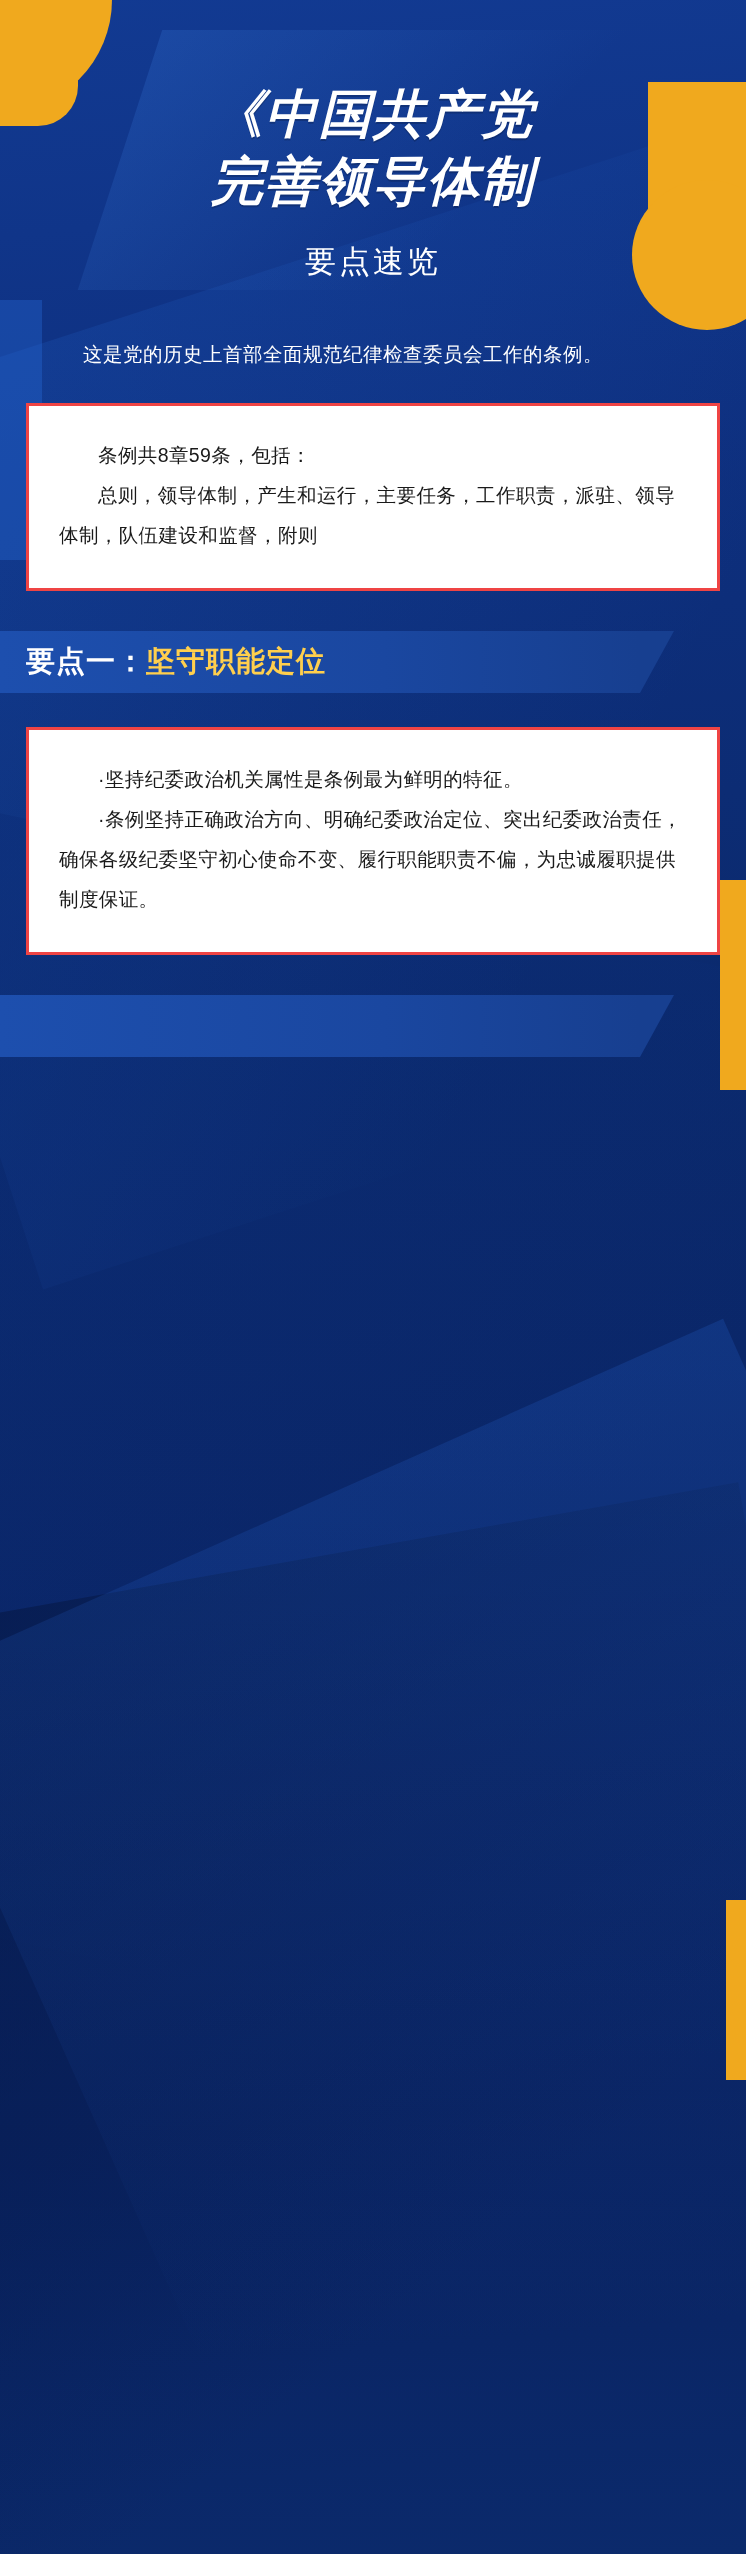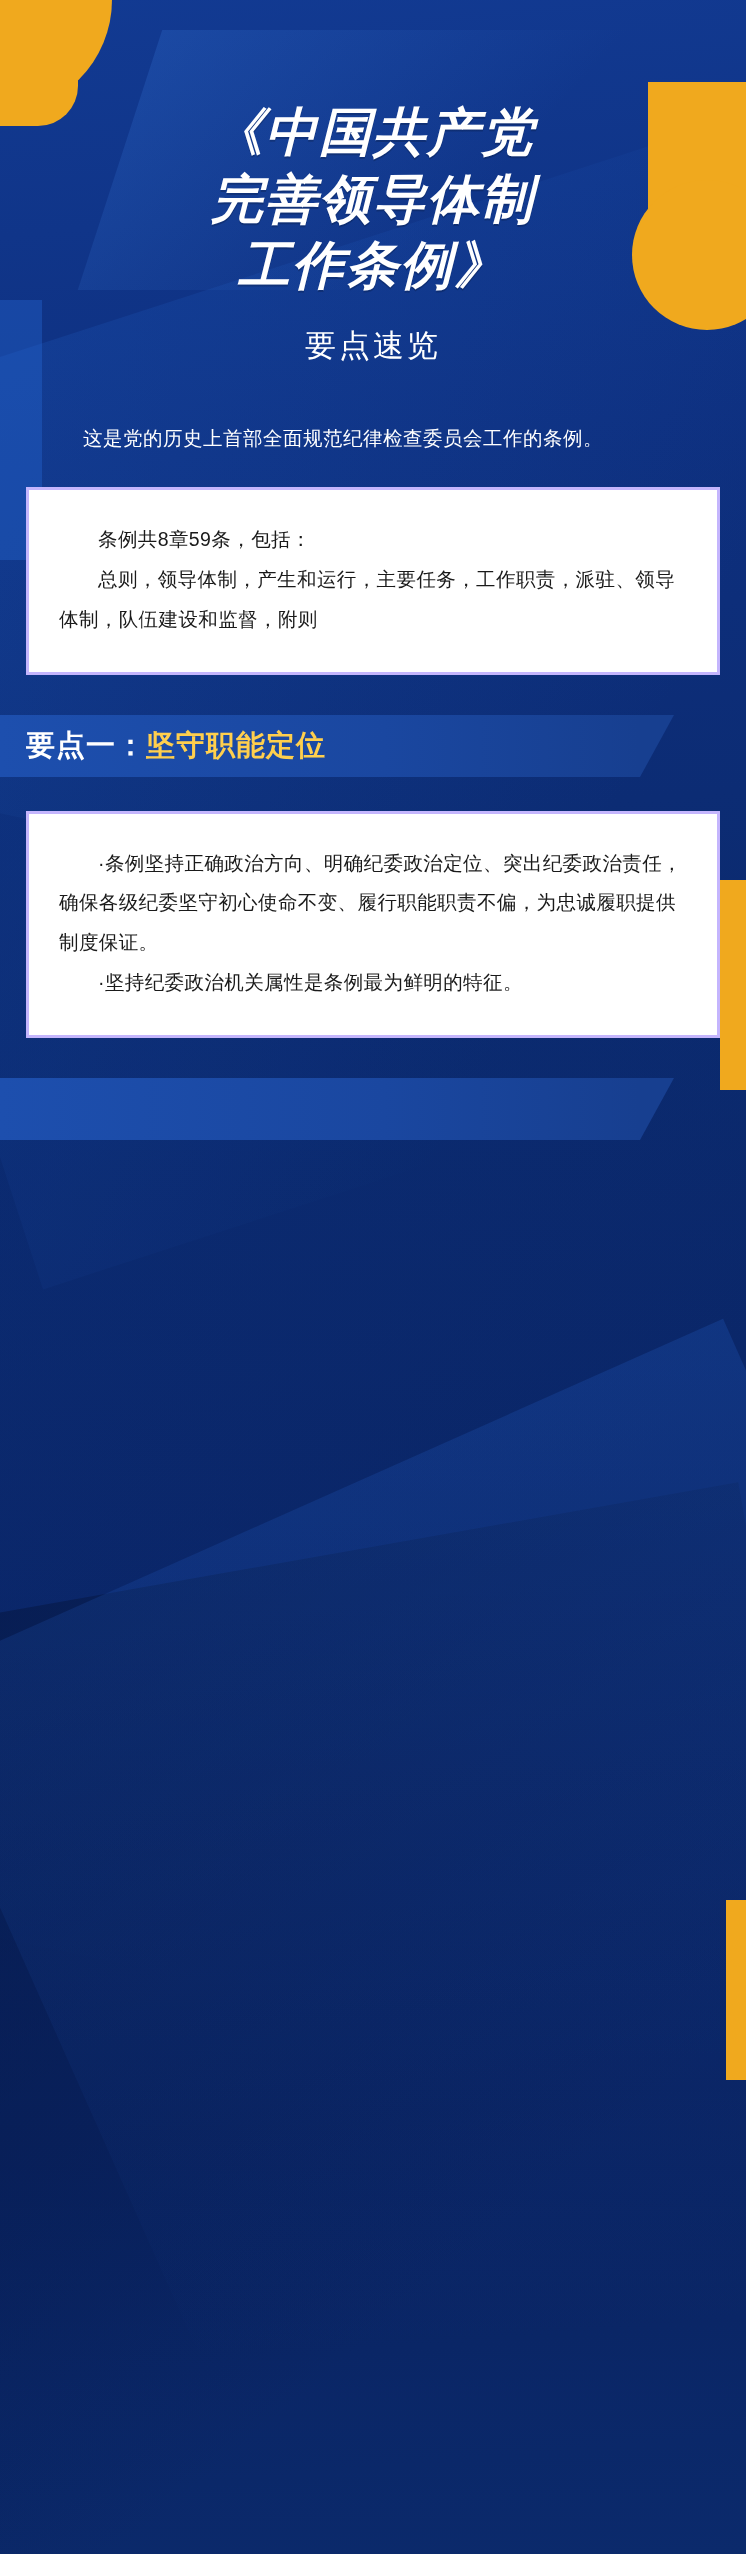--- a/index.html
+++ b/index.html
@@ -107,29 +107,29 @@
     position: relative;
     z-index: 5;
   }
 
   
   .title-wrap {
     text-align: center;
     padding-top: 82px;
   }
   .main-title {
-    font-family: Liberation Sans, sans-serif;
+    font-family: Liberation Serif, serif;
     font-weight: bold;
     font-style: italic;
     font-size: 52px;
     line-height: 1.28;
     color: #ffffff;
     letter-spacing: 2px;
     text-shadow: 0 2px 0 rgba(0,0,0,0.18);
-    margin: 17px;
+    margin: 0;
     padding: 0 40px;
   }
   .main-title .line {
     display: block;
   }
   .subtitle {
     margin-top: 26px;
     font-family: "DejaVu Sans", "Liberation Sans", sans-serif;
     font-weight: normal;
     font-size: 31px;
@@ -147,21 +147,21 @@
   }
   .intro p {
     margin: 0;
     text-indent: 2em;
   }
 
   
   .card {
     margin: 28px 26px 0 26px;
     background: #ffffff;
-    border: 3px solid #c4b5fd;
+    border: 3px solid #ef4444;
     padding: 30px 30px 32px 30px;
     box-sizing: border-box;
     color: #1a1a1a;
     font-size: 19.5px;
     line-height: 2.05;
     letter-spacing: 0.4px;
   }
   .card p {
     margin: 0;
     text-indent: 2em;
@@ -227,21 +227,20 @@
   <div class="shape gold-right-mid"></div>
   <div class="shape gold-right-low"></div>
   <div class="shape blue-block-left"></div>
 
   <div class="content">
 
     <div class="title-wrap">
       <h1 class="main-title">
         <span class="line">《中国共产党</span>
         <span class="line">完善领导体制</span>
-        <span class="line">工作条例》</span>
       </h1>
       <div class="subtitle">要点速览</div>
     </div>
 
     <div class="intro">
       <p>这是党的历史上首部全面规范纪律检查委员会工作的条例。</p>
     </div>
 
     <div class="card">
       <p>条例共8章59条，包括：</p>
@@ -250,22 +249,22 @@
 
     <div class="section-bar">
       <div class="bar-bg"></div>
       <div class="bar-accent"></div>
       <div class="bar-text">
         <span>要点一：</span><span class="gold">坚守职能定位</span>
       </div>
     </div>
 
     <div class="card tight">
+      <p class="bullet-p">·坚持纪委政治机关属性是条例最为鲜明的特征。</p>
       <p class="bullet-p">·条例坚持正确政治方向、明确纪委政治定位、突出纪委政治责任，确保各级纪委坚守初心使命不变、履行职能职责不偏，为忠诚履职提供制度保证。</p>
-      <p class="bullet-p">·坚持纪委政治机关属性是条例最为鲜明的特征。</p>
     </div>
 
     <div class="section-bar">
       <div class="bar-bg"></div>
       <div class="bar-accent"></div>
     </div>
 
 
   </div>
 </div>

